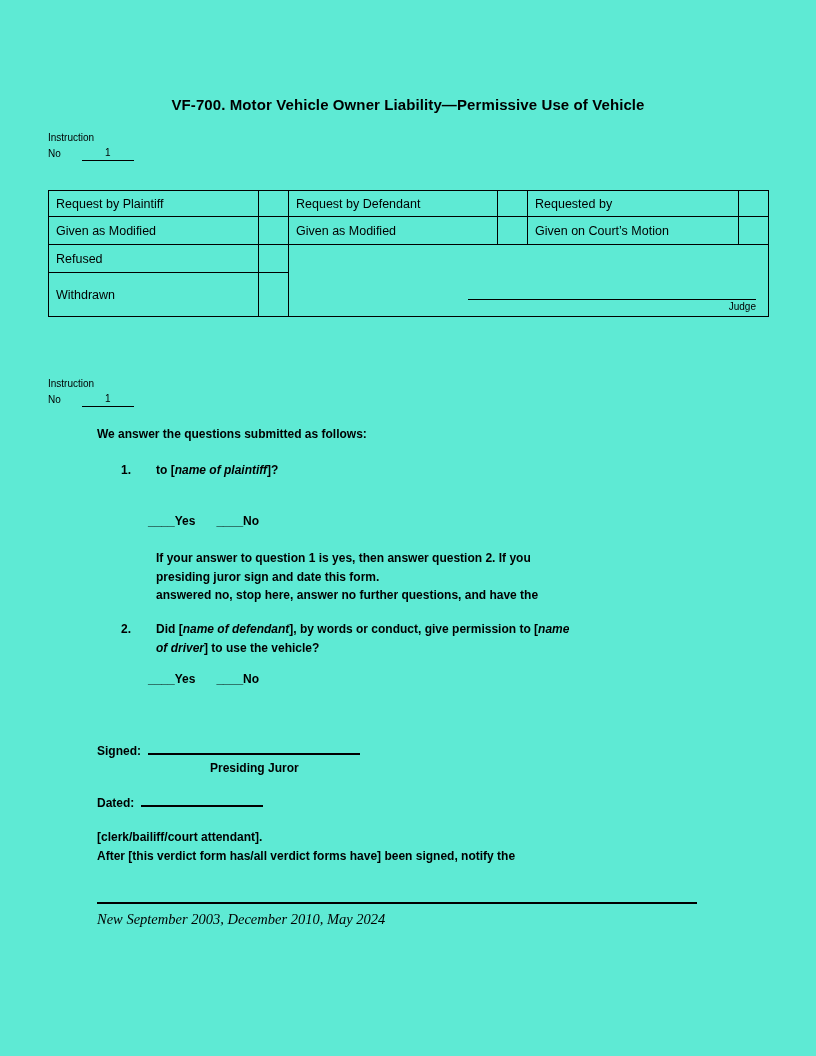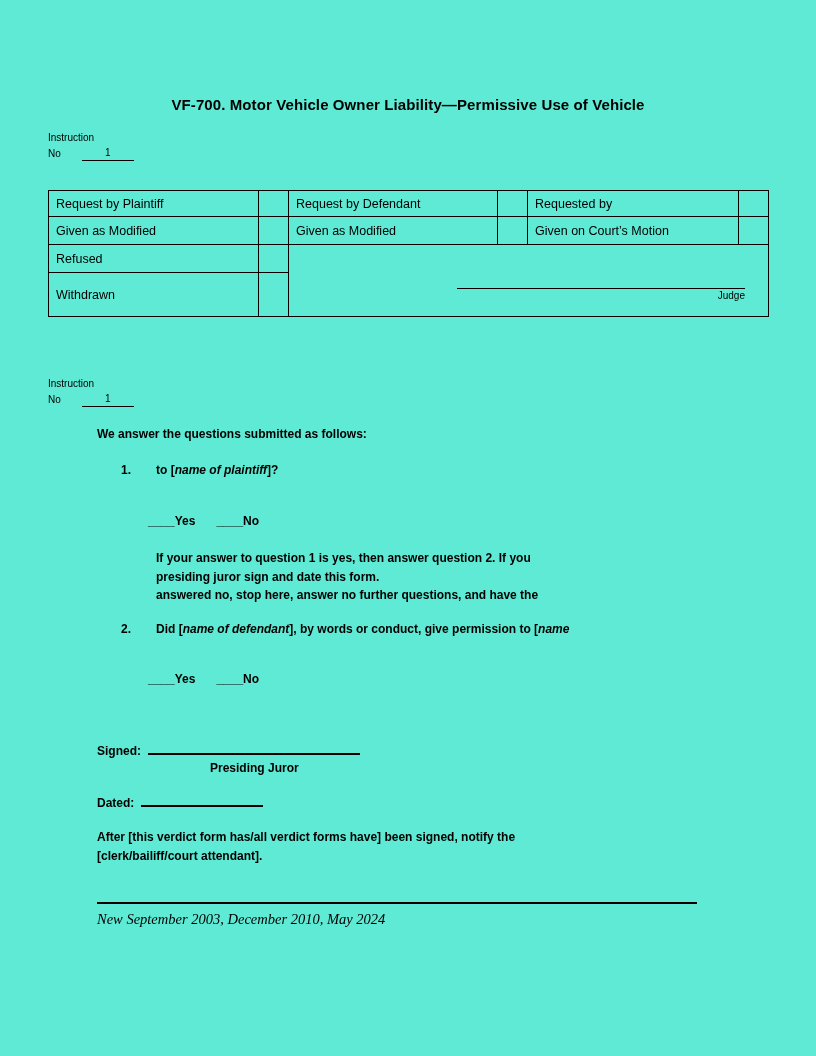--- a/index.html
+++ b/index.html
@@ -31,21 +31,21 @@
   }
 
   
   .req-table {
     position:absolute; left:48px; top:190px; width:720px;
     border-collapse:collapse; table-layout:fixed; font-size:12.5px;
   }
   .req-table td { border:1px solid #000; padding:0 2px 0 7px; vertical-align:middle; }
   tr.r1 { height:26px; } tr.r2 { height:28px; } tr.r3 { height:28px; } tr.r4 { height:44px; }
   td.box { padding:0; }
-  td.judge-cell { vertical-align:bottom; padding:11px; }
+  td.judge-cell { vertical-align:bottom; padding:0; }
   .judge-inner { width:288px; margin:0 12px 3px auto; }
   .judge-line { border-top:1px solid #000; height:0; }
   .judge-label { font-size:10px; line-height:13px; text-align:right; }
 
   
   .bold14 { font-size:12px; font-weight:700; }
   .we-answer { position:absolute; left:97px; top:427px; }
   .question { position:absolute; left:121px; display:flex; line-height:18.5px; }
   .q1 { top:461px; } .q2 { top:620px; }
   .q-num { width:35px; }
@@ -157,37 +157,38 @@
   <div class="followup bold14">
       <div>If your answer to question 1 is yes, then answer question 2. If you</div>
       <div>presiding juror sign and date this form.</div>
       <div>answered no, stop here, answer no further questions, and have the</div>
     </div>
 
   <div class="question q2 bold14">
     <div class="q-num">2.</div>
     <div class="q-text">
         <div><span>Did [</span><span class="seg-i">name of defendant</span><span>], by words or conduct, give permission to [</span><span class="seg-i">name</span></div>
+        <div><span class="seg-i">of driver</span><span>] to use the vehicle?</span></div>
       </div>
   </div>
 
   <div class="yesno yesno2 bold14">
     <span>____</span><span>Yes</span><span class="no-group">____</span><span>No</span>
   </div>
 
   <div class="signed-row bold14">
     <span>Signed:</span><span class="u-line sig-u"></span>
   </div>
   <div class="presiding bold14">Presiding Juror</div>
 
   <div class="dated-row bold14">
     <span>Dated:</span><span class="u-line date-u"></span>
   </div>
 
   <div class="closing bold14">
+      <div>[clerk/bailiff/court attendant].</div>
       <div>After [this verdict form has/all verdict forms have] been signed, notify the</div>
-      <div>[clerk/bailiff/court attendant].</div>
     </div>
 
   <div class="footer-rule"></div>
   <div class="footer-text">New September 2003, December 2010, May 2024</div>
 
 </div>
 
 </body></html>

